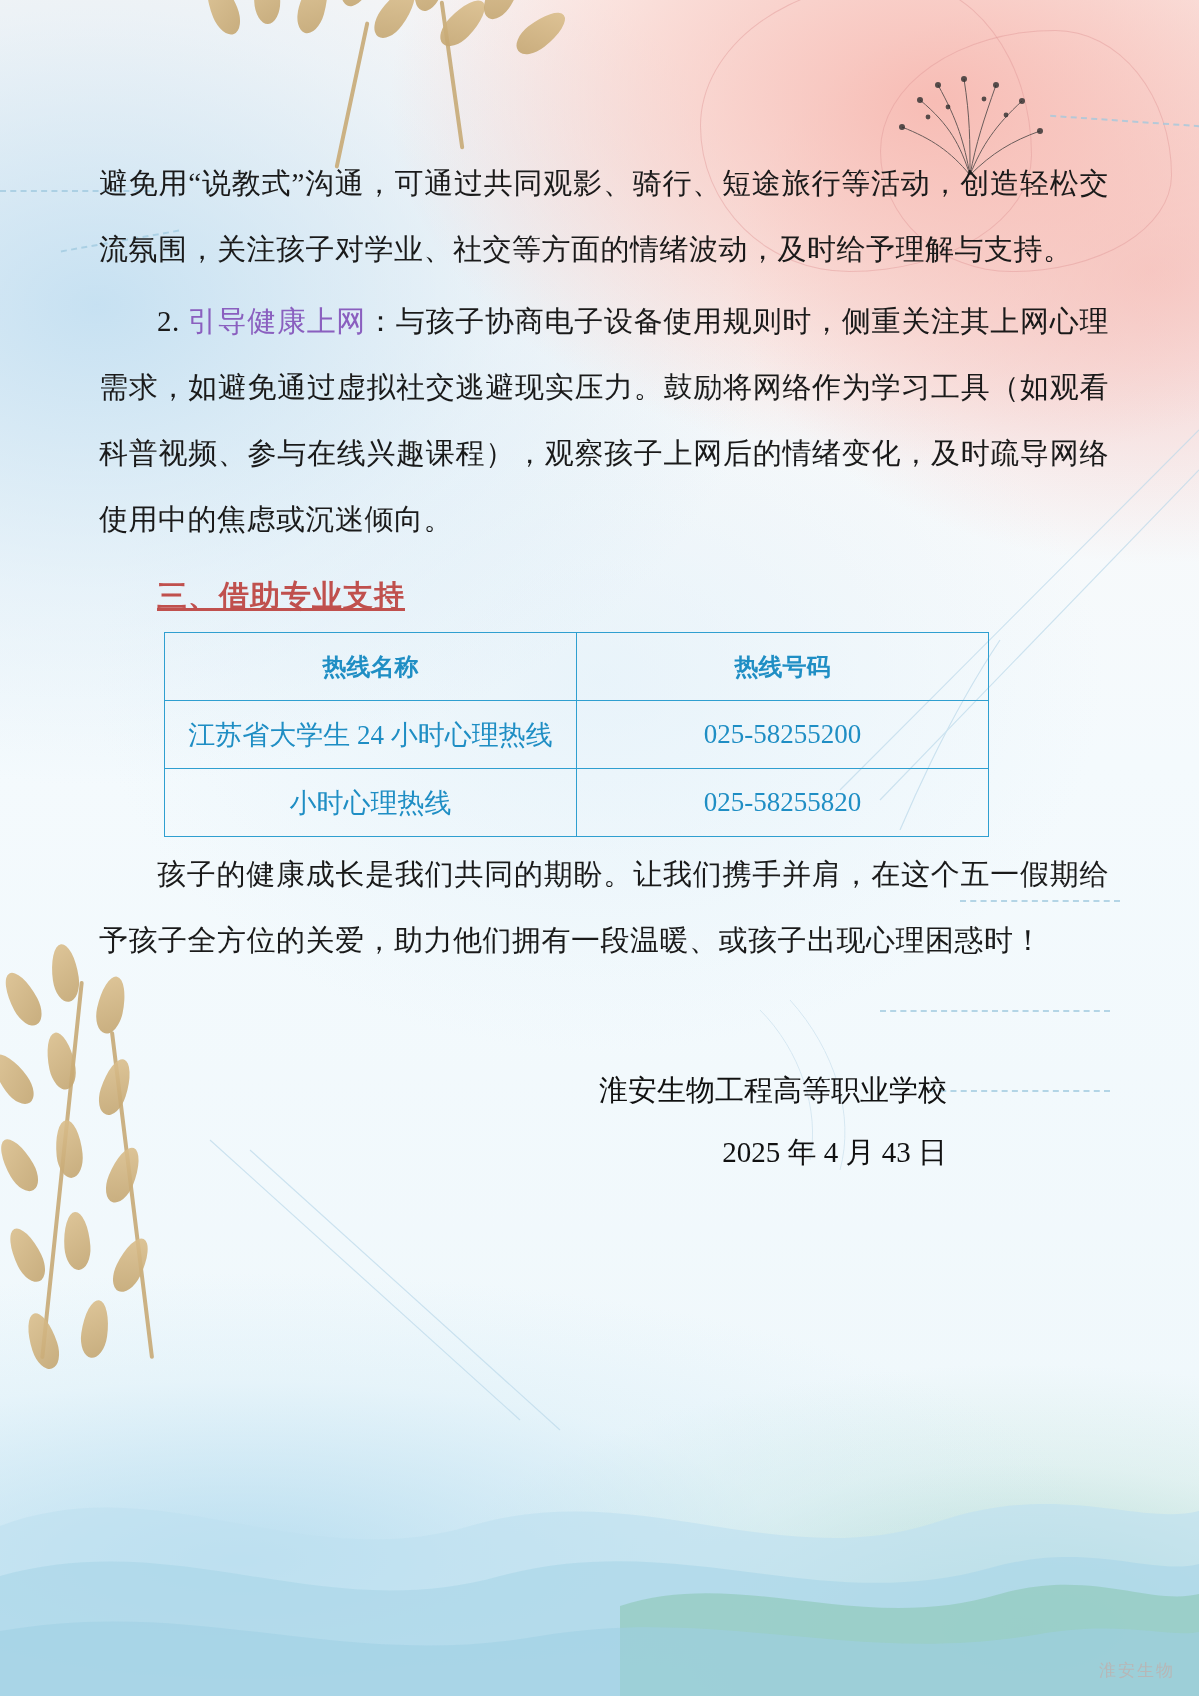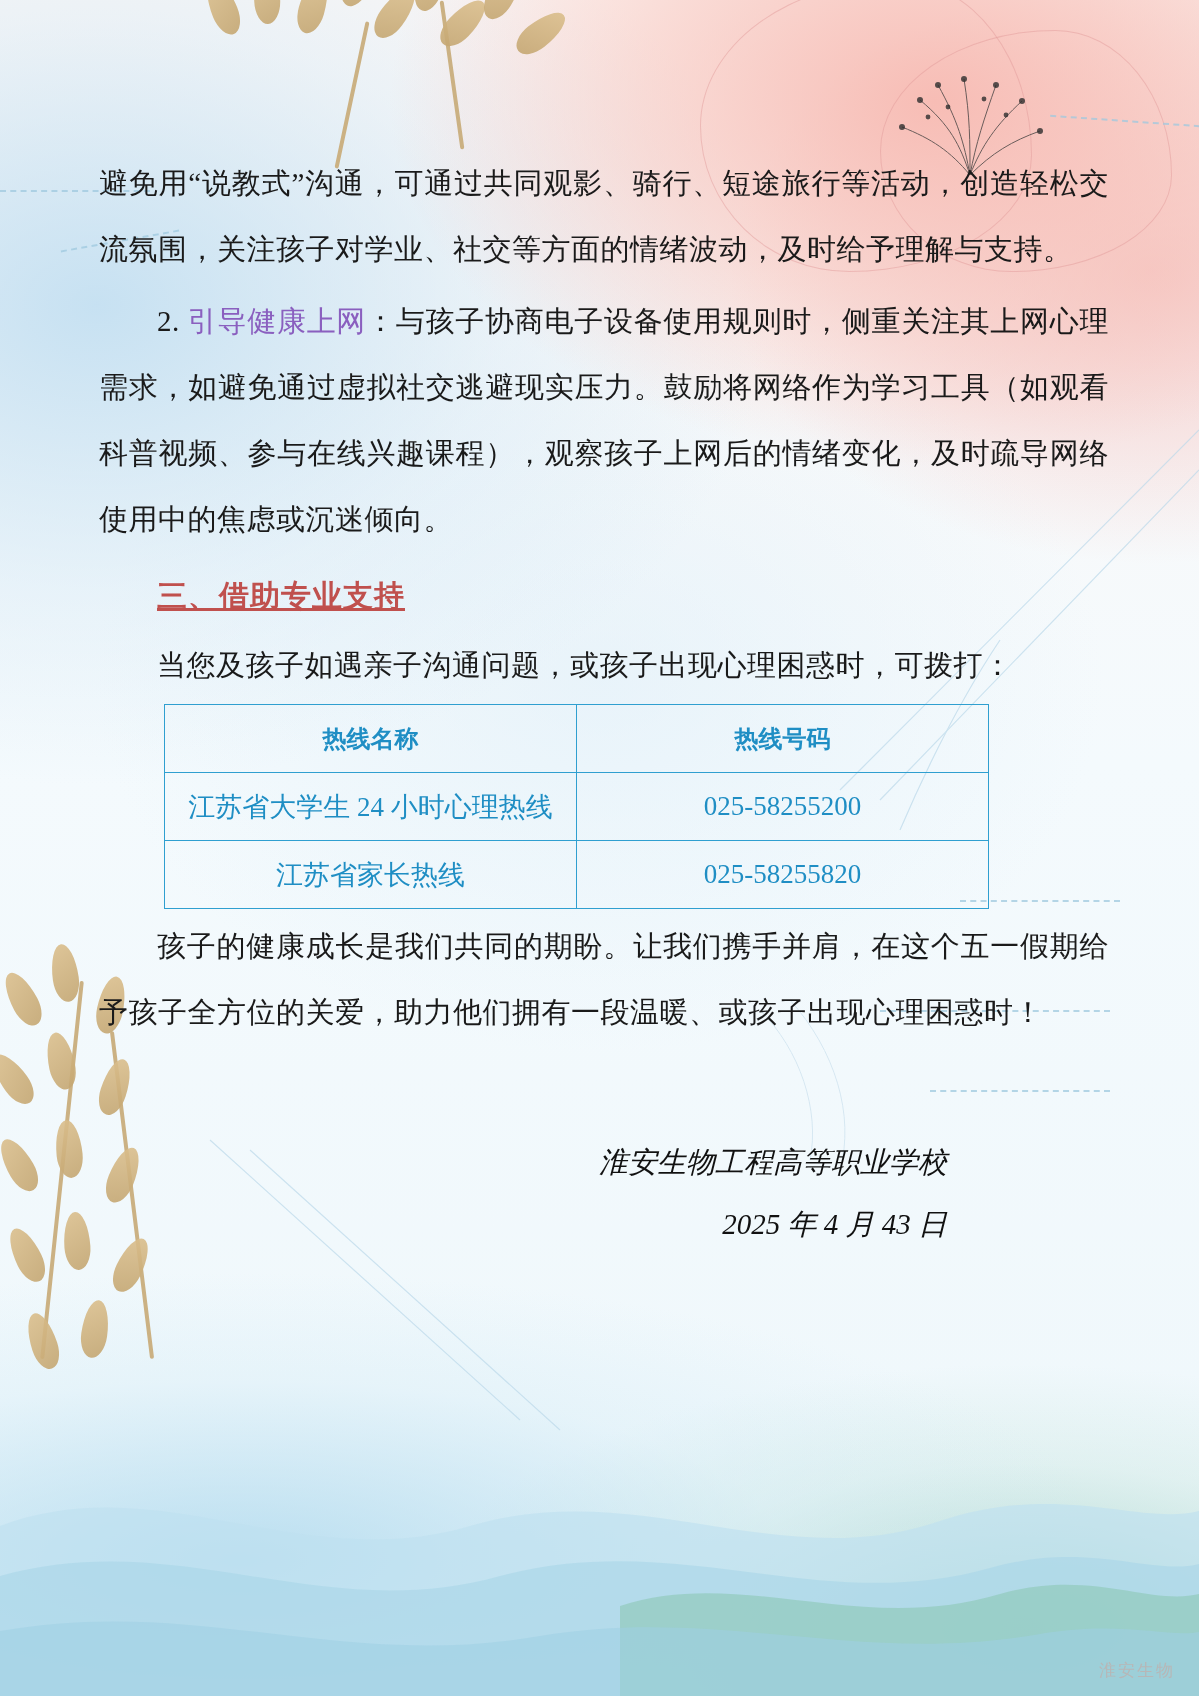--- a/index.html
+++ b/index.html
@@ -76,21 +76,20 @@
     padding:0 6px;
   }
   table.hotline th{font-weight:bold;font-size:24px;}
   .sign{
     margin-top:86px;
     text-align:right;
     padding-right:162px;
     font-size:29px;
     line-height:62px;
     color:#111;
-    font-style:italic;
   }
   .watermark{
     position:absolute;right:24px;bottom:14px;
     font-size:17px;color:#b7b7b7;
     font-family:"Liberation Sans",sans-serif;
     letter-spacing:2px;
   }
 </style>
 </head>
 <body>
@@ -190,37 +189,36 @@
 
 <div class="page">
   <div class="content">
 
     <p class="para">避免用“说教式”沟通，可通过共同观影、骑行、短途旅行等活动，创造轻松交流氛围，关注孩子对学业、社交等方面的情绪波动，及时给予理解与支持。</p>
 
     <p class="para indent"><span>2. </span><span class="hl">引导健康上网</span><span>：与孩子协商电子设备使用规则时，侧重关注其上网心理需求，如避免通过虚拟社交逃避现实压力。鼓励将网络作为学习工具（如观看科普视频、参与在线兴趣课程），观察孩子上网后的情绪变化，及时疏导网络使用中的焦虑或沉迷倾向。</span></p>
 
     <h2 class="heading">三、借助专业支持</h2>
 
-    <p class="para indent">当您及孩子如遇亲子沟通问题，或孩子出现心理困惑时，可拨打：</p>
 
     <div class="tablewrap">
       <table class="hotline">
         <thead>
           <tr>
             <th>热线名称</th>
             <th>热线号码</th>
           </tr>
         </thead>
         <tbody>
           <tr>
             <td>江苏省大学生 24 小时心理热线</td>
             <td>025-58255200</td>
           </tr>
           <tr>
-            <td>江苏省家长热线</td>
+            <td>小时心理热线</td>
             <td>025-58255820</td>
           </tr>
         </tbody>
       </table>
     </div>
 
     <p class="para indent">孩子的健康成长是我们共同的期盼。让我们携手并肩，在这个五一假期给予孩子全方位的关爱，助力他们拥有一段温暖、或孩子出现心理困惑时！</p>
 
     <div class="sign">
       <div>淮安生物工程高等职业学校</div>

